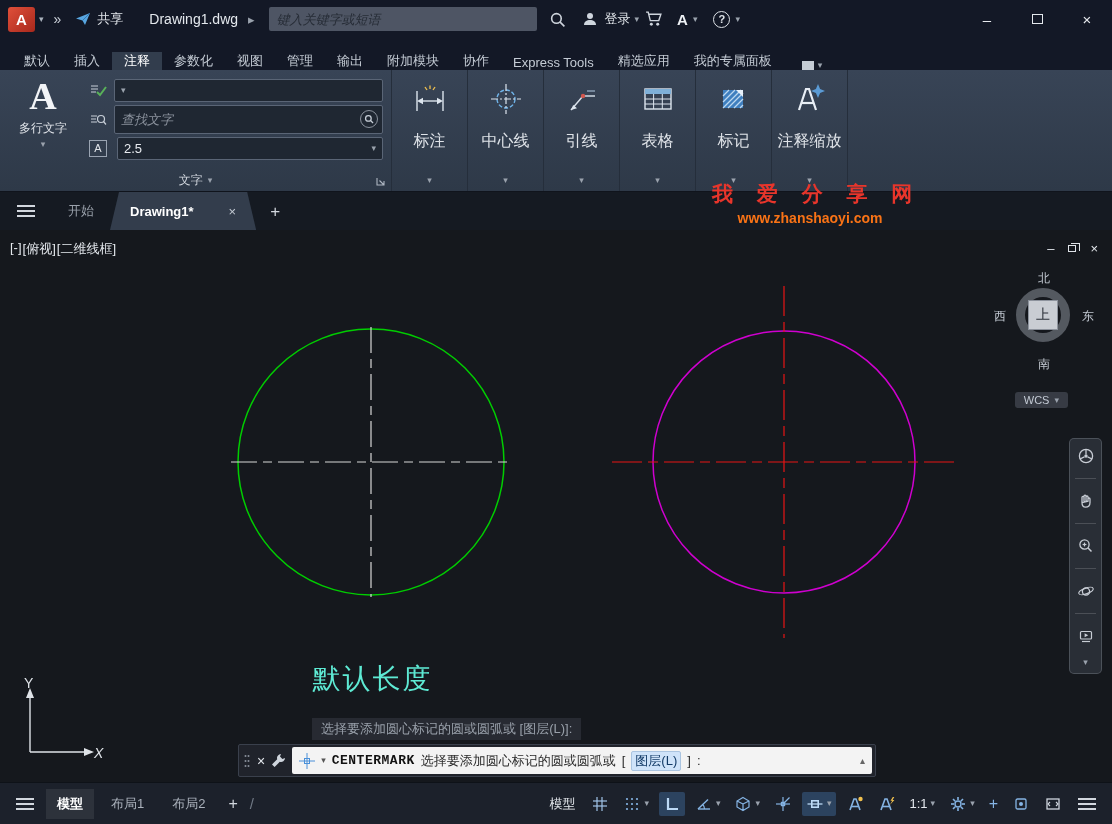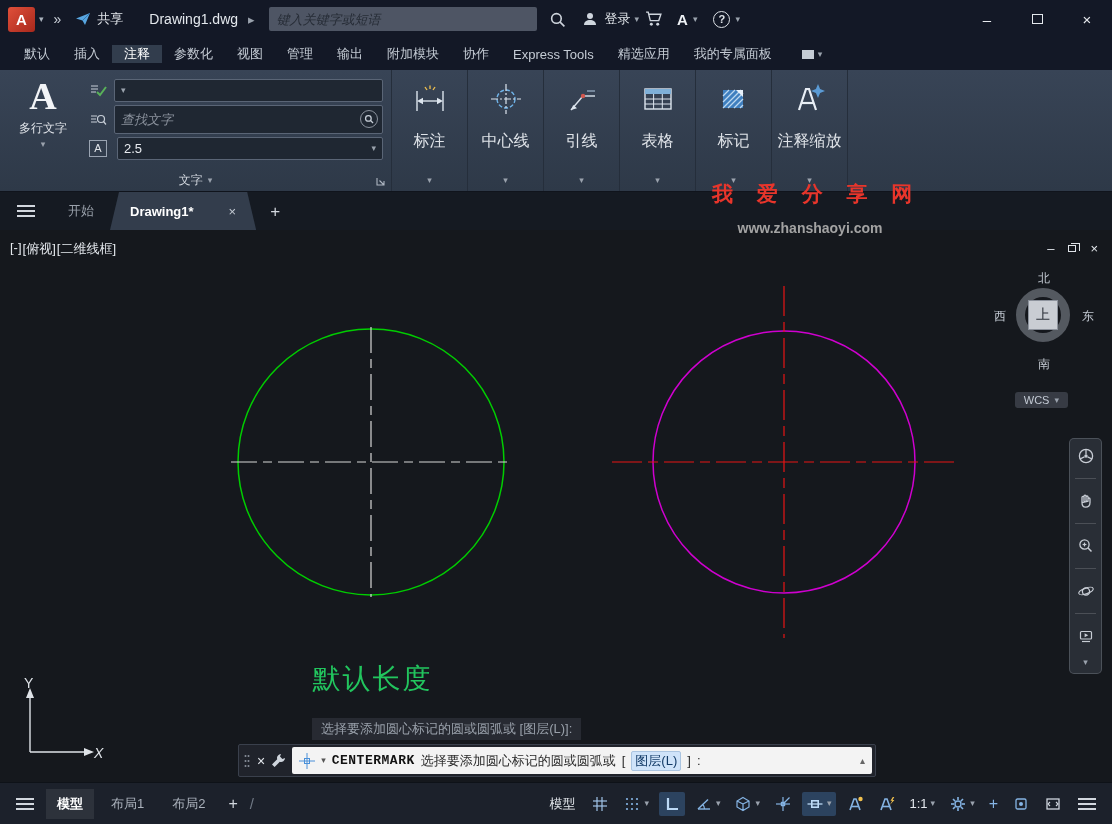--- a/index.html
+++ b/index.html
@@ -27,21 +27,21 @@
   .tb-abtn{display:flex;align-items:center;gap:5px;margin:0 8px;color:#eef1f5;font-weight:bold;font-size:15px;cursor:pointer;}
   .tb-help{display:flex;align-items:center;gap:5px;margin:0 8px;cursor:pointer;}
   .help-circle{width:17px;height:17px;border:1.5px solid #dfe3e8;border-radius:50%;display:flex;align-items:center;justify-content:center;font-size:11px;color:#dfe3e8;font-weight:bold;}
   .tb-spacer{flex:1;}
   .winbtn{width:50px;height:38px;display:flex;align-items:center;justify-content:center;color:#e8ebef;font-size:15px;cursor:pointer;}
   .box-restore{display:inline-block;width:11px;height:10px;border:1.5px solid #e4e8ed;}
   .box-restore.small{position:relative;width:8px;height:7px;border:1px solid #dfe3e8;}
   .box-restore.small::before{content:"";position:absolute;left:2px;top:-3px;width:8px;height:7px;border:1px solid #dfe3e8;border-bottom:none;border-left:none;}
 
   
-  .ribbontabs{height:32px;background:#131826;display:flex;align-items:center;padding-left:12px;flex:0 0 auto;}
+  .ribbontabs{height:32px;background:#131826;display:flex;align-items:flex-end;padding-left:12px;flex:0 0 auto;}
   .rtab{display:flex;align-items:center;padding:0 12px;color:#c4cbd4;cursor:pointer;font-size:13px;}
   .rtab.active{background:#323d4d;color:#ffffff;}
   .ribbon-toggle{display:flex;align-items:center;gap:4px;margin-left:18px;cursor:pointer;}
   .rt-box{width:12px;height:9px;border:1px solid #c4cbd4;background:#c4cbd4;}
 
   
   .ribbon{height:122px;background:linear-gradient(#384456,#2e3948);display:flex;flex:0 0 auto;border-bottom:1px solid #10141c;}
   .panel{border-right:1px solid #252e3b;position:relative;}
   .panel-text{width:392px;display:flex;flex-direction:column;}
   .pt-body{flex:1;display:flex;padding:6px 8px 0 10px;}
@@ -62,21 +62,21 @@
   .pt-footer{height:22px;display:flex;align-items:center;justify-content:center;gap:5px;color:#d4d9e0;font-size:12px;cursor:pointer;}
   .launcher{position:absolute;right:6px;bottom:5px;}
   .panel.small{width:76px;display:flex;flex-direction:column;align-items:center;cursor:pointer;padding-top:7px;}
   .picon{height:44px;display:flex;align-items:center;justify-content:center;}
   .plabel{font-size:16px;color:#dfe3e8;margin-top:10px;white-space:nowrap;font-family:Liberation Serif, serif;}
   .pfly{margin-top:auto;margin-bottom:6px;}
 
   
   .watermark{position:absolute;left:712px;top:180px;width:196px;z-index:60;text-align:center;pointer-events:none;}
   .wm-title{font-size:21px;font-weight:bold;letter-spacing:9px;color:#e8352b;white-space:nowrap;}
-  .wm-url{font-size:14px;font-weight:bold;color:#a3a3a3;margin-top:12px;}
+  .wm-url{font-size:14px;font-weight:bold;color:#f97316;margin-top:2px;}
 
   
   .filetabs{height:38px;background:#151a22;display:flex;align-items:stretch;flex:0 0 auto;}
   .ft-menu{width:52px;display:flex;align-items:center;justify-content:center;cursor:pointer;}
   .bars{display:inline-block;width:18px;height:12px;border-top:2px solid #d2d7de;border-bottom:2px solid #d2d7de;position:relative;}
   .bars::after{content:"";position:absolute;left:0;top:3px;width:100%;height:2px;background:#d2d7de;}
   .ftab{display:flex;align-items:center;padding:0 16px;color:#9aa1ab;cursor:pointer;font-size:13px;}
   .ftab.active{background:#333d4c;clip-path:polygon(9px 0,calc(100% - 9px) 0,100% 100%,0 100%);color:#ffffff;font-weight:bold;padding:0 20px;gap:26px;}
   .ft-close{margin-left:9px;color:#c4cbd4;font-weight:normal;font-size:13px;}
   .ft-plus{display:flex;align-items:center;padding:0 14px;color:#d2d7de;font-size:17px;cursor:pointer;}
@@ -94,21 +94,21 @@
   .vc-w{left:2px;top:38px;}
   .vc-e{right:2px;top:38px;}
   .vc-s{left:0;right:0;top:86px;text-align:center;}
   .vc-ring{position:absolute;left:24px;top:18px;width:54px;height:54px;border-radius:50%;border:9px solid rgba(148,153,163,0.5);cursor:pointer;}
   .vc-face{position:absolute;left:36px;top:30px;width:30px;height:30px;background:#c9cdd3;border:1px solid #8d939d;color:#2a2f38;display:flex;align-items:center;justify-content:center;font-size:14px;cursor:pointer;}
   .wcs{position:absolute;top:162px;right:44px;padding:2px 9px;background:rgba(110,118,132,0.38);border-radius:3px;font-size:11px;color:#c3cad4;display:flex;align-items:center;gap:5px;cursor:pointer;}
   .navbar{position:absolute;top:208px;right:10px;width:33px;padding:8px 0 6px;background:rgba(80,88,102,0.35);border:1px solid rgba(200,205,215,0.22);border-radius:5px;display:flex;flex-direction:column;align-items:center;gap:13px;}
   .nav-icon{cursor:pointer;display:flex;align-items:center;justify-content:center;}
   .nav-sep{width:21px;height:1px;background:rgba(255,255,255,0.16);}
   .caption{position:absolute;font-size:28px;letter-spacing:2px;white-space:nowrap;text-align:center;}
-  .caption.left{left:290px;top:430px;width:165px;color:#22c55e;}
+  .caption.left{left:290px;top:430px;width:165px;color:#5eead4;}
   .caption.right{left:694px;top:430px;width:190px;color:#f21d1d;}
   .echo{position:absolute;left:312px;top:488px;height:22px;background:rgba(42,46,54,0.85);color:#99a0aa;font-size:13px;padding:2px 9px;white-space:nowrap;}
 
   
   .cmdbar{position:absolute;left:238px;top:514px;width:638px;height:33px;background:rgba(33,37,46,0.9);border:1px solid #3a404c;border-radius:2px;display:flex;align-items:center;padding:0 3px 0 4px;gap:6px;}
   .grip{cursor:grab;}
   .cmdx{color:#e4e8ed;font-size:14px;cursor:pointer;}
   .cmd-wrench{cursor:pointer;}
   .cmd-input{flex:1;height:27px;background:#f3f3f3;border-radius:2px;display:flex;align-items:center;padding:0 7px;gap:6px;color:#222;white-space:nowrap;overflow:hidden;}
   .dim2{color:#555;}

